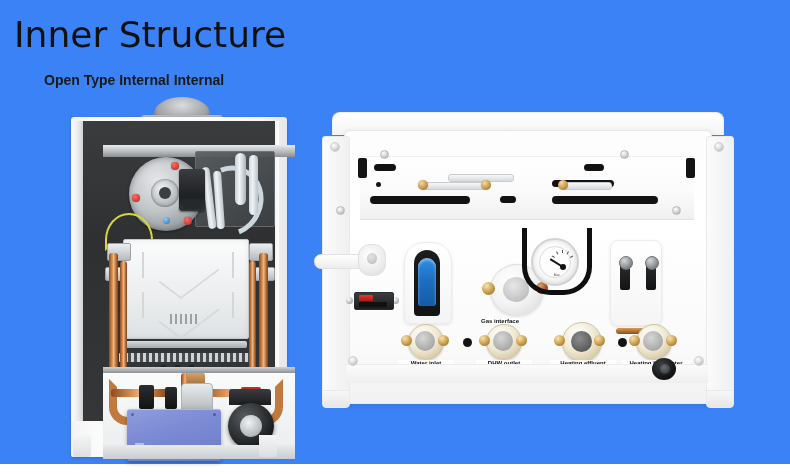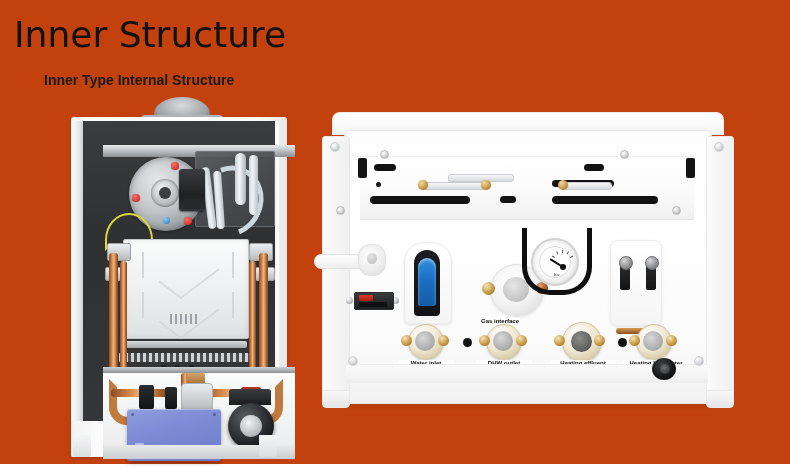--- a/index.html
+++ b/index.html
@@ -3,21 +3,21 @@
 <meta charset="utf-8">
 <style>
   html,body{margin:0;padding:0;}
   body{
     width:790px;height:474px;
     background:#ffffff;
     font-family:"Liberation Sans", sans-serif;
     overflow:hidden;
     position:relative;
   }
-  .page{position:relative;width:790px;height:464px;background:#c2410c;}
+  .page{position:relative;width:790px;height:464px;background:#3b82f6;}
 
   
   #main-title{
     position:absolute;left:14px;top:14px;
     font-family:"DejaVu Sans", sans-serif;
     font-size:36px;font-weight:400;color:#111;
     letter-spacing:0px;line-height:42px;
     white-space:nowrap;
   }
   #left-subtitle{
@@ -496,21 +496,21 @@
     border:1px solid #eaeaea;border-radius:0 0 4px 4px;
   }
   .fpL{left:0px;} .fpR{left:384px;}
 </style>
 </head>
 <body>
 
 <div class="page">
 
   <div id="main-title">Inner Structure</div>
-  <div id="left-subtitle">Inner Type Internal Structure</div>
+  <div id="left-subtitle">Open Type Internal Internal</div>
 
   <div id="left-photo">
 
     <div class="flue"></div>
     <div class="flue-ring"></div>
 
     <div class="cab-outer"></div>
     <div class="rail railL"></div>
     <div class="rail railR"></div>
 

